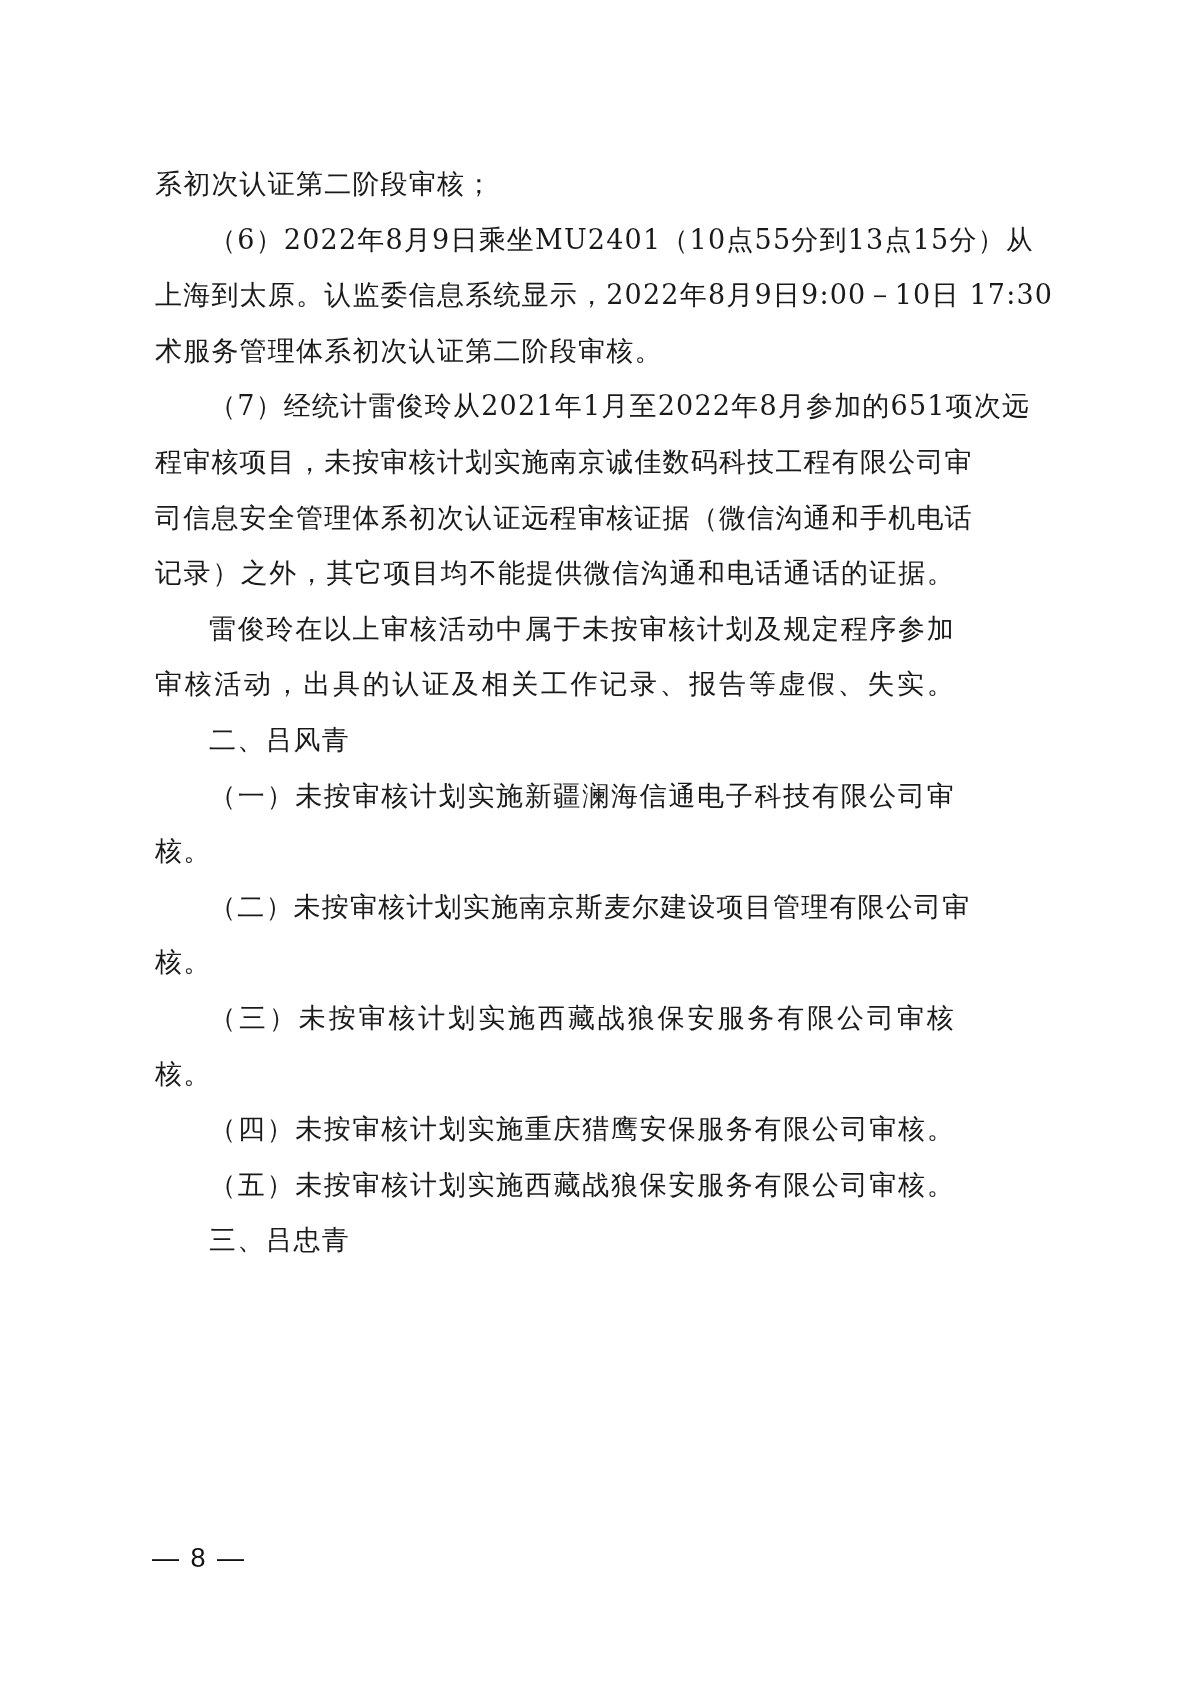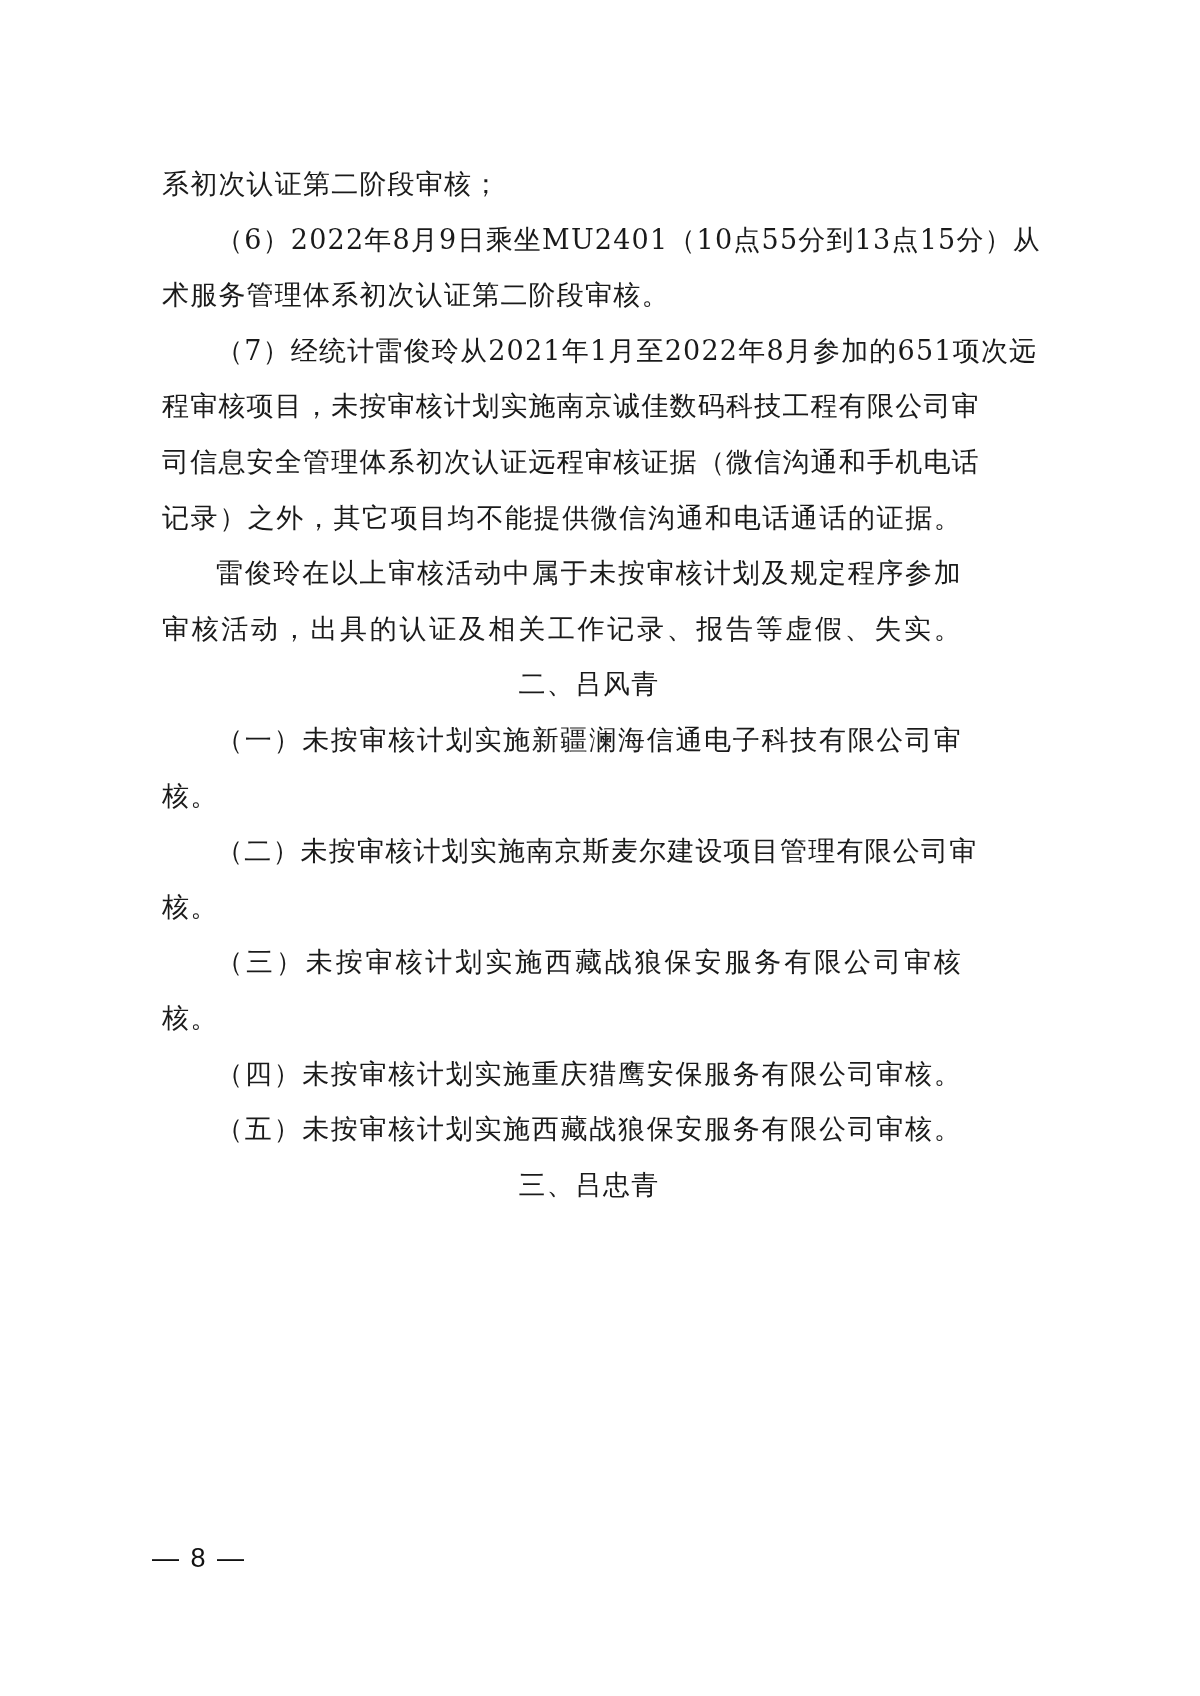--- a/index.html
+++ b/index.html
@@ -10,34 +10,33 @@
     body {
       width: 1200px;
       height: 1696px;
       position: relative;
       overflow: hidden;
       font-family: "DejaVu Serif", "Liberation Serif", serif;
       color: #1a1a1a;
     }
     .page {
       position: absolute;
-      left: 162px;
+      left: 155px;
       top: 156px;
       width: 800px;
     }
     .line {
       height: 55.6px;
       line-height: 55.6px;
       font-size: 27px;
       white-space: nowrap;
       letter-spacing: 1.2px;
     }
     .indent {
       padding-left: 54px;
-      text-align: center;
     }
     .justify {
       text-align: justify;
       text-align-last: justify;
     }
     .page-number {
       position: absolute;
       left: 152px;
       top: 1543px;
       font-family: "Liberation Sans", "DejaVu Sans", sans-serif;
@@ -45,20 +44,21 @@
       color: #111;
       letter-spacing: 2px;
     }
   </style>
 </head>
 <body>
 
 <div class="page">
   <div class="line">系初次认证第二阶段审核；</div>
   <div class="line indent justify">（6）2022年8月9日乘坐MU2401（10点55分到13点15分）从</div>
+  <div class="line justify">上海到太原。认监委信息系统显示，2022年8月9日9:00－10日 17:30</div>
   <div class="line">术服务管理体系初次认证第二阶段审核。</div>
   <div class="line indent justify">（7）经统计雷俊玲从2021年1月至2022年8月参加的651项次远</div>
   <div class="line justify">程审核项目，未按审核计划实施南京诚佳数码科技工程有限公司审</div>
   <div class="line justify">司信息安全管理体系初次认证远程审核证据（微信沟通和手机电话</div>
   <div class="line justify">记录）之外，其它项目均不能提供微信沟通和电话通话的证据。</div>
   <div class="line indent justify">雷俊玲在以上审核活动中属于未按审核计划及规定程序参加</div>
   <div class="line justify">审核活动，出具的认证及相关工作记录、报告等虚假、失实。</div>
   <div class="line indent">二、吕风青</div>
   <div class="line indent justify">（一）未按审核计划实施新疆澜海信通电子科技有限公司审</div>
   <div class="line">核。</div>

